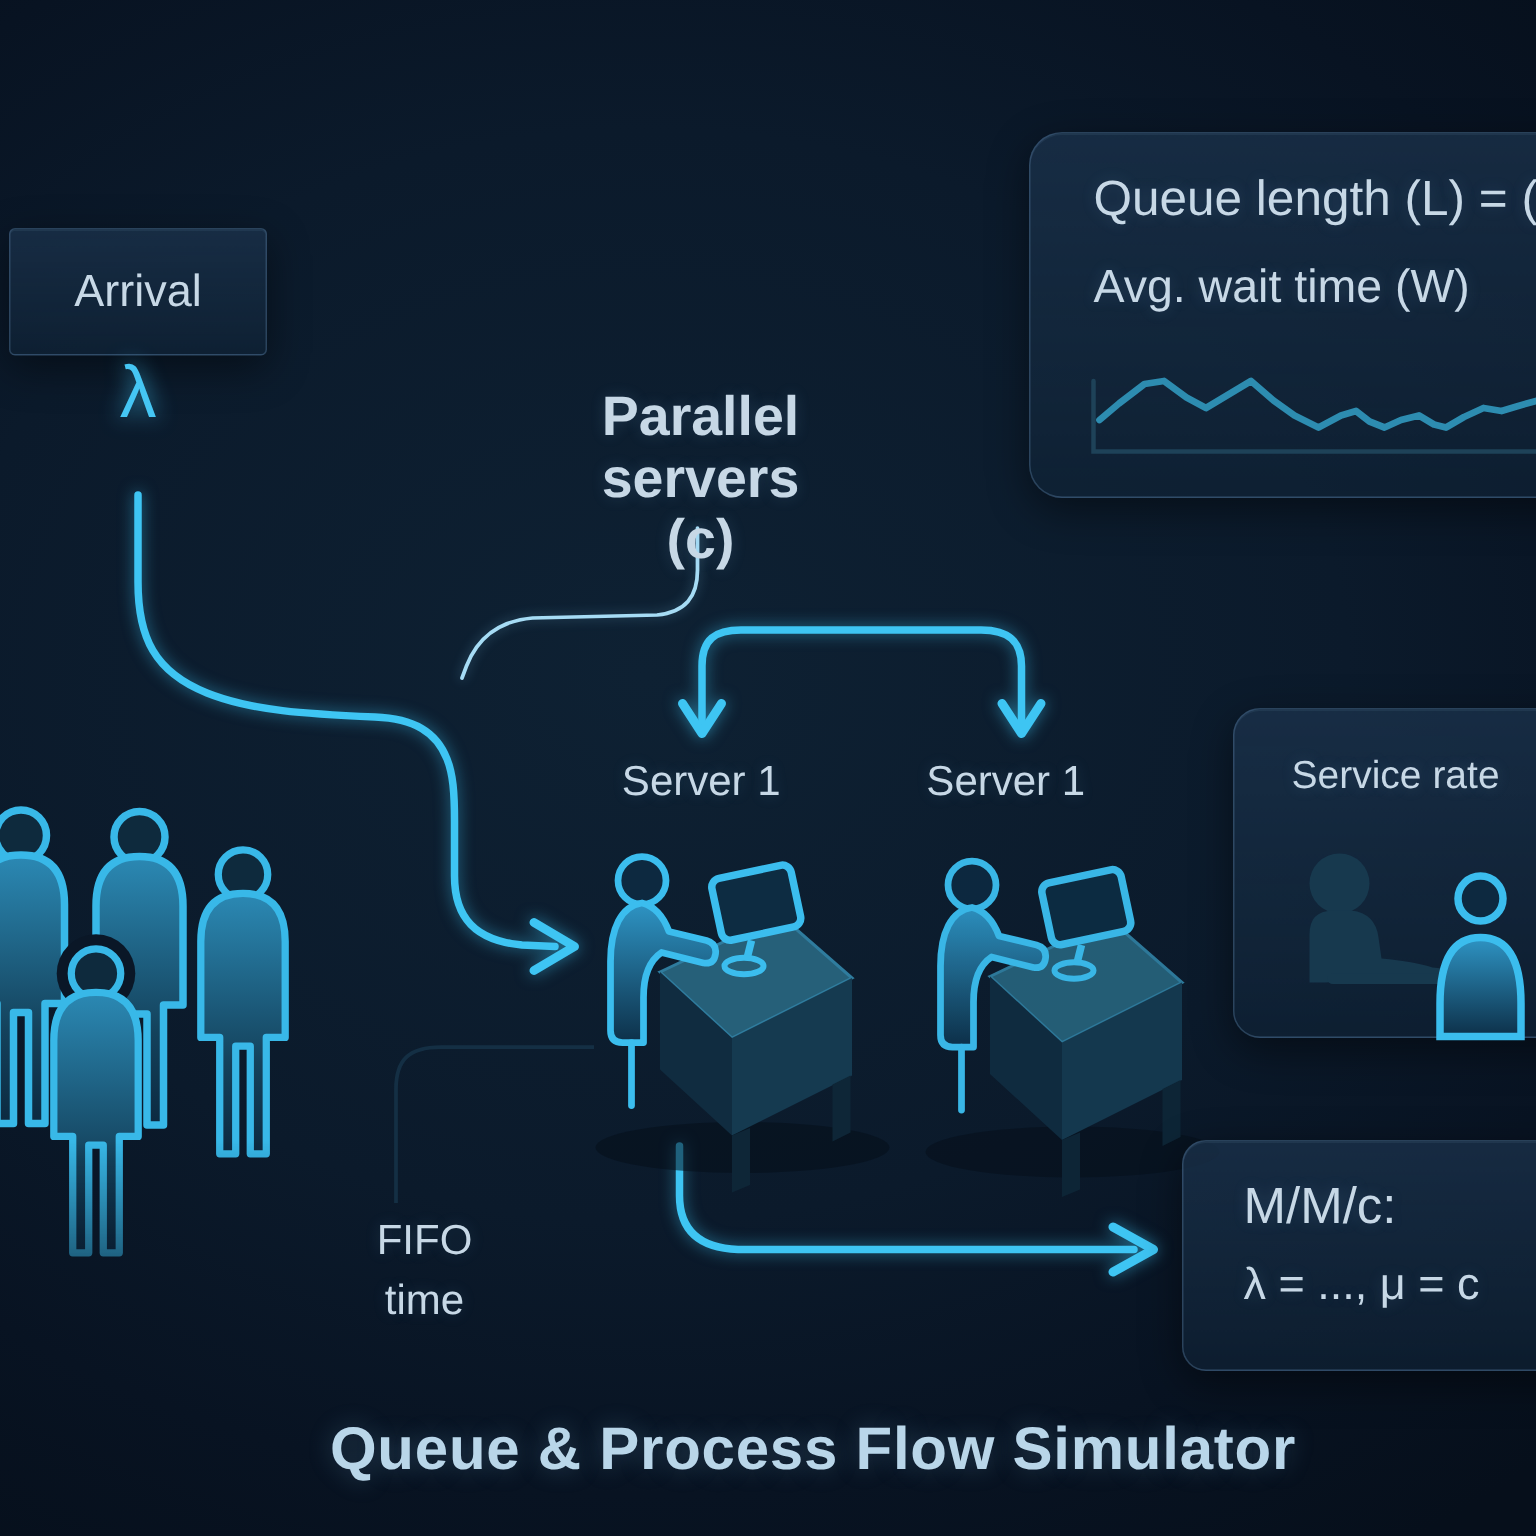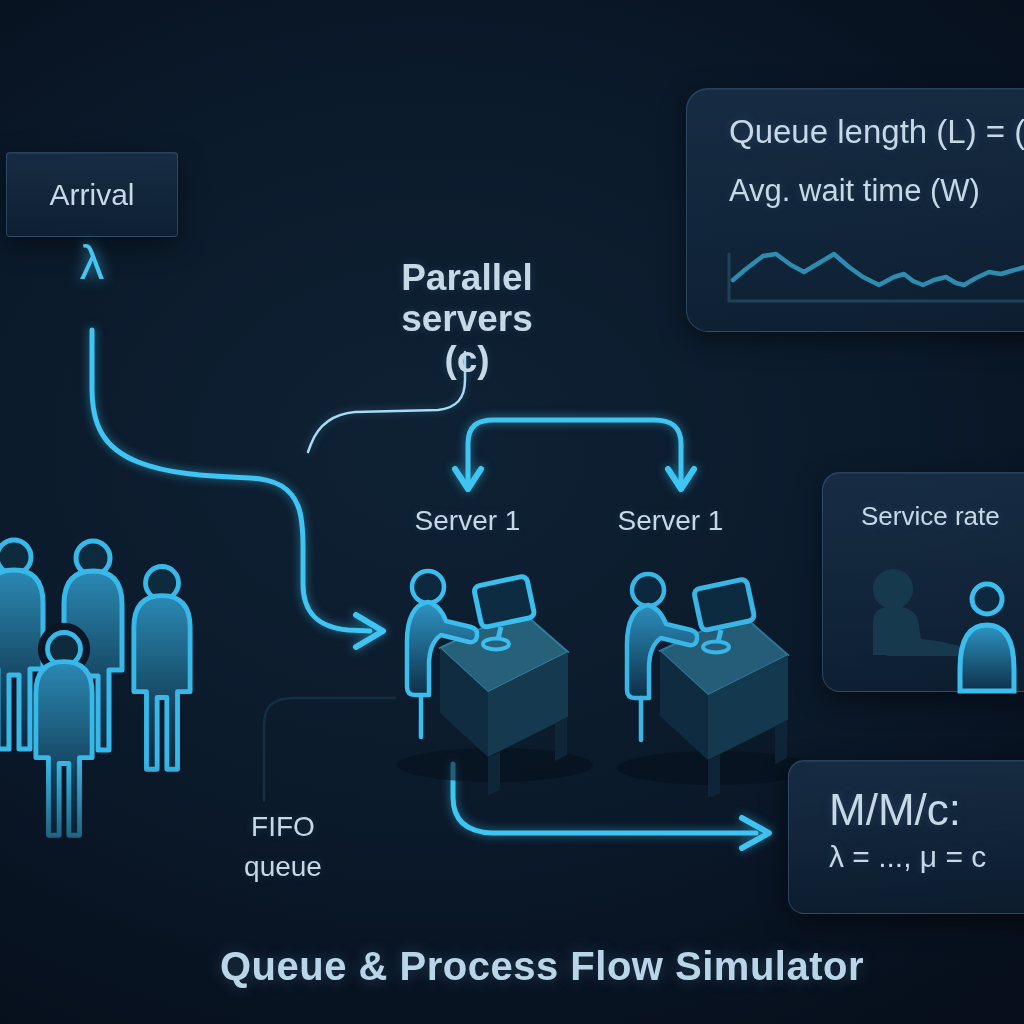--- a/index.html
+++ b/index.html
@@ -34,21 +34,21 @@
     letter-spacing:.5px;text-shadow:0 0 16px rgba(130,195,235,.25);}
 
   #stats-panel{left:686px;top:88px;width:420px;height:242px;border-radius:22px;}
   #stats-line1{left:42px;top:24px;font-size:33px;white-space:nowrap;}
   #stats-line2{left:42px;top:84px;font-size:31px;white-space:nowrap;}
 
   #service-panel{left:822px;top:472px;width:280px;height:218px;border-radius:18px;}
   #service-label{left:38px;top:28px;font-size:26px;white-space:nowrap;}
 
   #mmc-panel{left:788px;top:760px;width:320px;height:152px;border-radius:16px;}
-  #mmc-line1{left:40px;top:24px;font-size:44px;white-space:nowrap;}
+  #mmc-line1{left:40px;top:24px;font-size:34px;white-space:nowrap;}
   #mmc-line2{left:40px;top:79px;font-size:30px;white-space:nowrap;text-align:center;}
 
   #crowd-svg{left:0;top:500px;
     -webkit-mask-image:linear-gradient(to bottom,#000 62%,transparent 97%);
     mask-image:linear-gradient(to bottom,#000 62%,transparent 97%);}
   #desks-svg{left:380px;top:560px;}
   svg{display:block;overflow:visible;}
 </style>
 </head>
 <body>
@@ -162,21 +162,21 @@
   <div id="parallel-label" class="lbl center">
     <div>Parallel servers</div>
     <div>(c)</div>
   </div>
 
   <div id="server1-label" class="lbl center">Server 1</div>
   <div id="server2-label" class="lbl center">Server 1</div>
 
   <div id="fifo-label" class="lbl center">
     <div>FIFO</div>
-    <div>queue</div>
+    <div>time</div>
   </div>
 
   <div id="stats-panel" class="panel">
     <div id="stats-line1" class="lbl">Queue length (L) = (</div>
     <div id="stats-line2" class="lbl">Avg. wait time (W)</div>
     <svg class="abs" style="left:0;top:0" width="420" height="242" viewBox="0 0 420 242">
       <polyline points="42,165 42,212 400,212" fill="none" stroke="#1e4258" stroke-width="3" stroke-linecap="round"></polyline>
       <polyline points="46,191 59,180 76,167 89,165 104,176 117,183 132,174 147,165 162,178 176,188 192,196 207,188 217,185 226,192 236,196 247,191 259,188 269,194 277,196 289,189 302,183 314,185 324,182 338,178 352,174 366,177" fill="none" stroke="#2d8cb0" stroke-width="4.5" stroke-linecap="round" stroke-linejoin="round"></polyline>
     </svg>
   </div>

